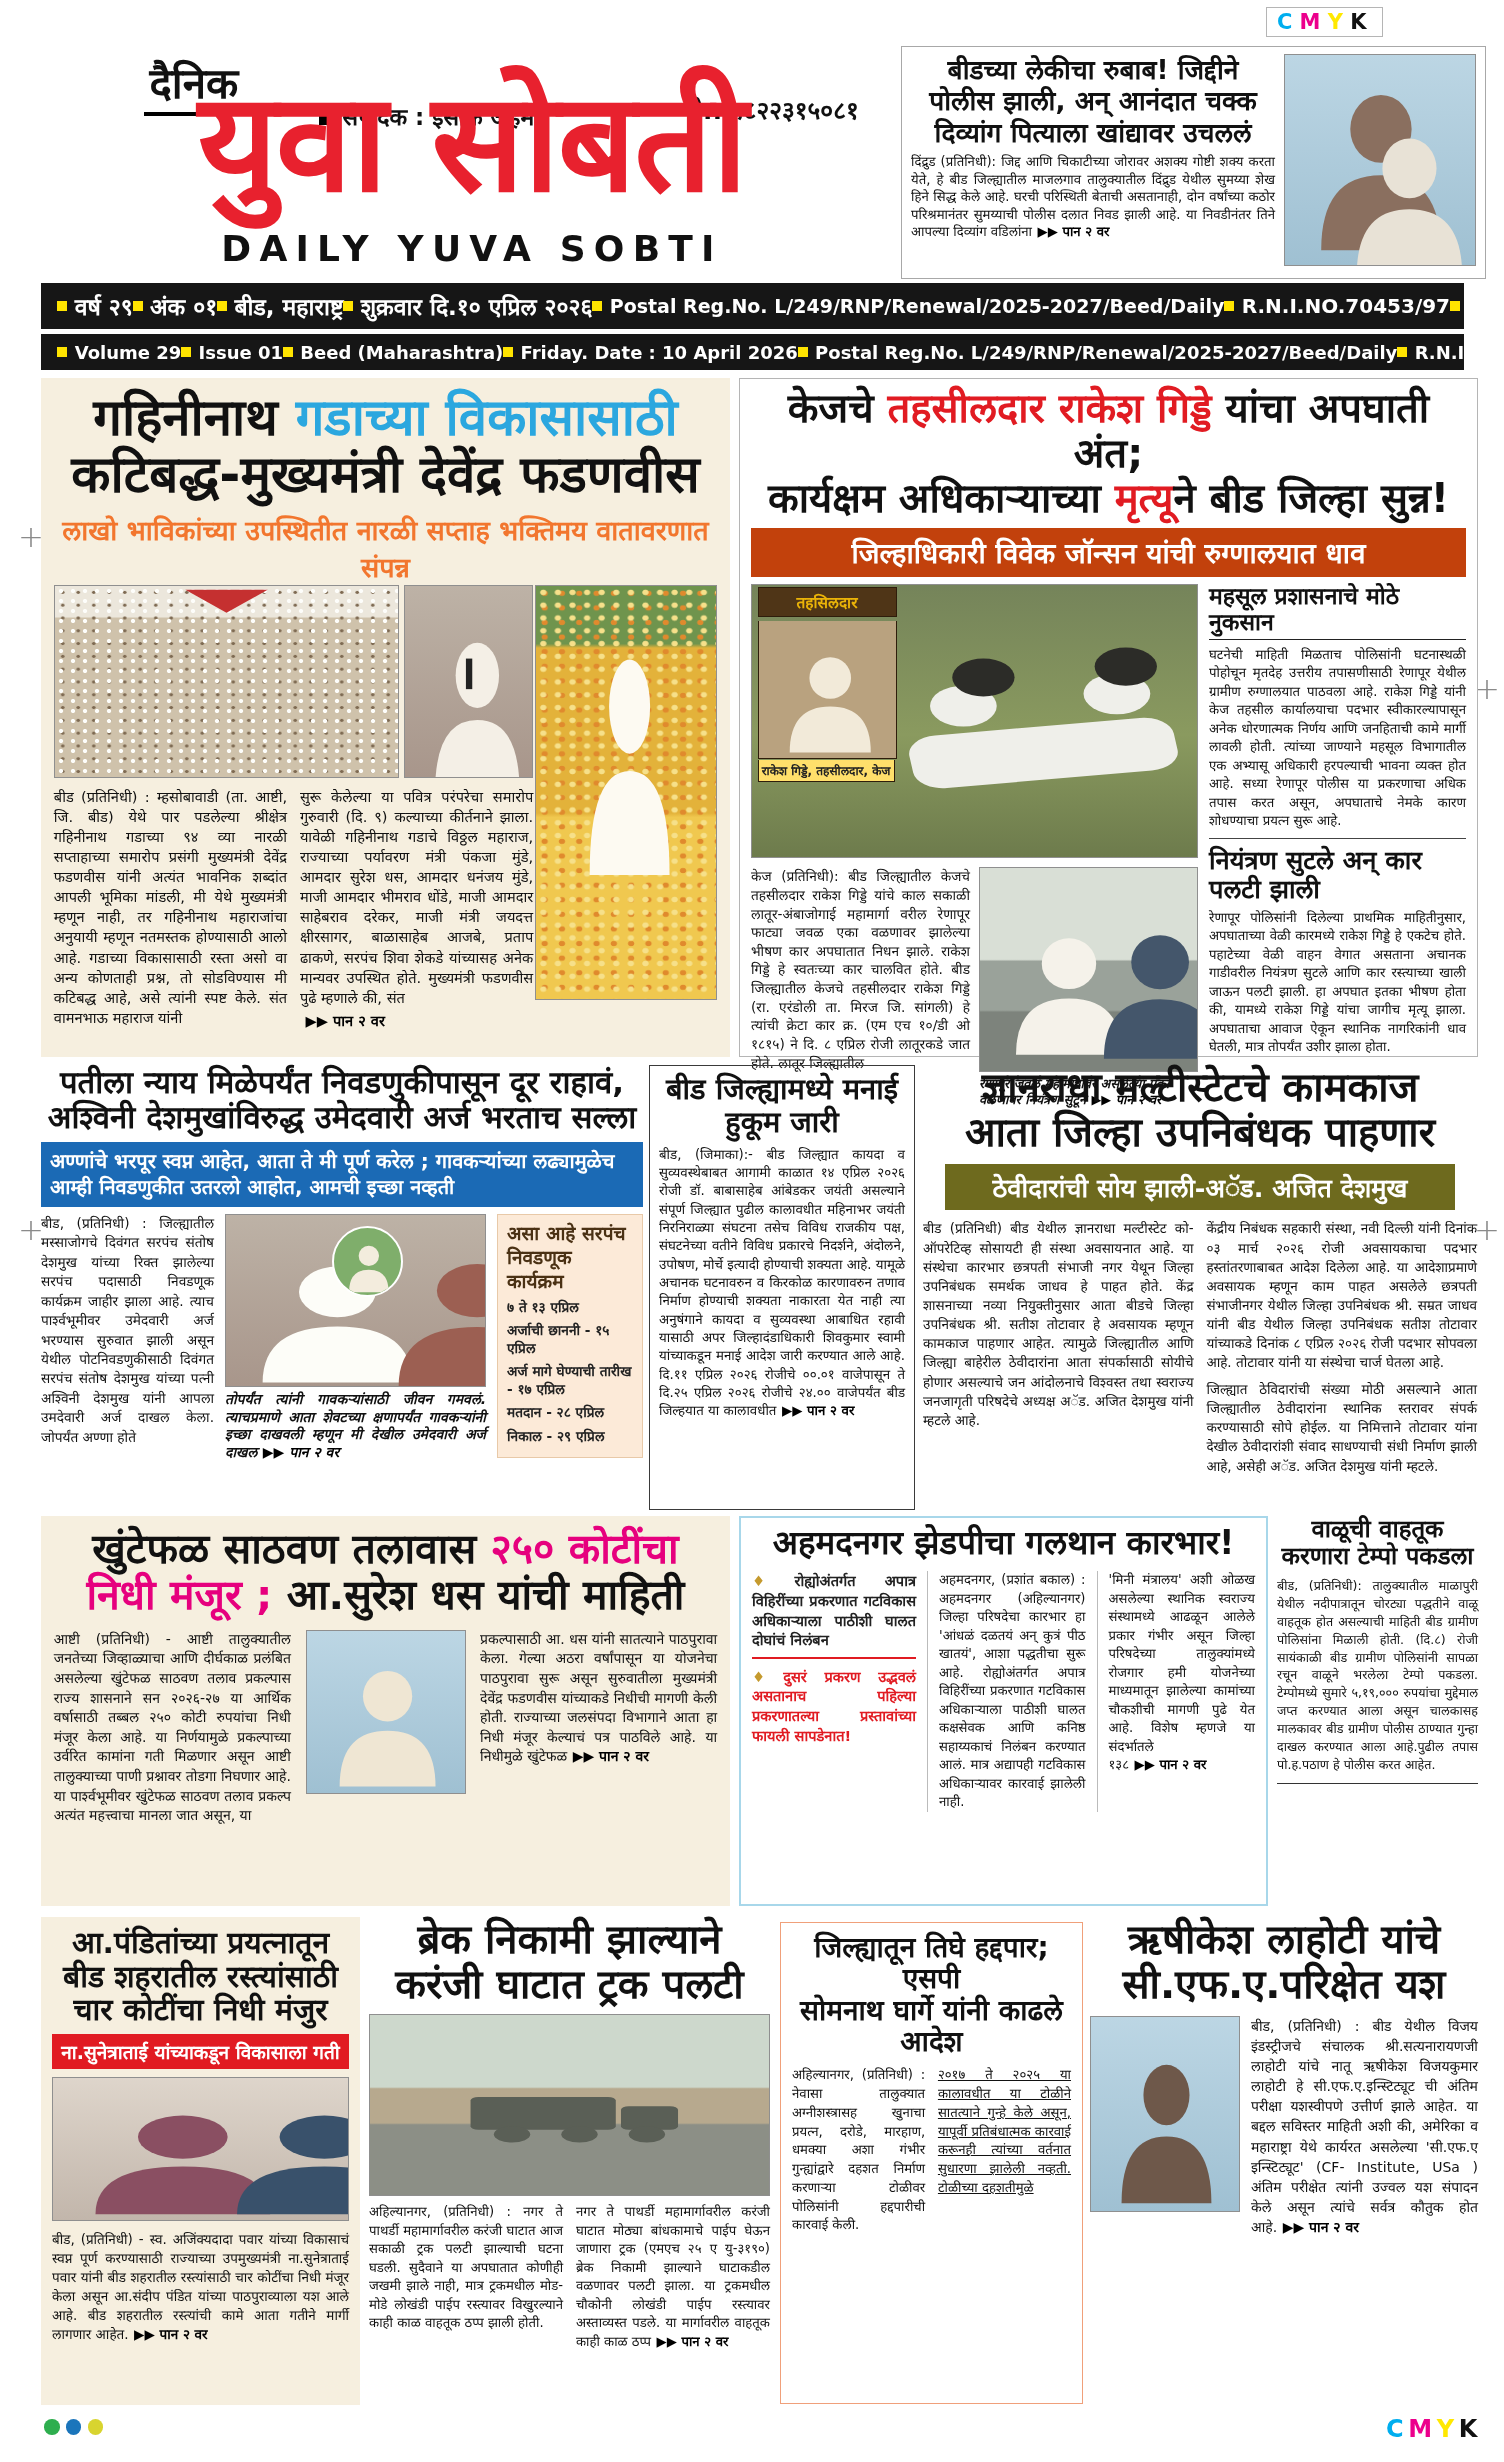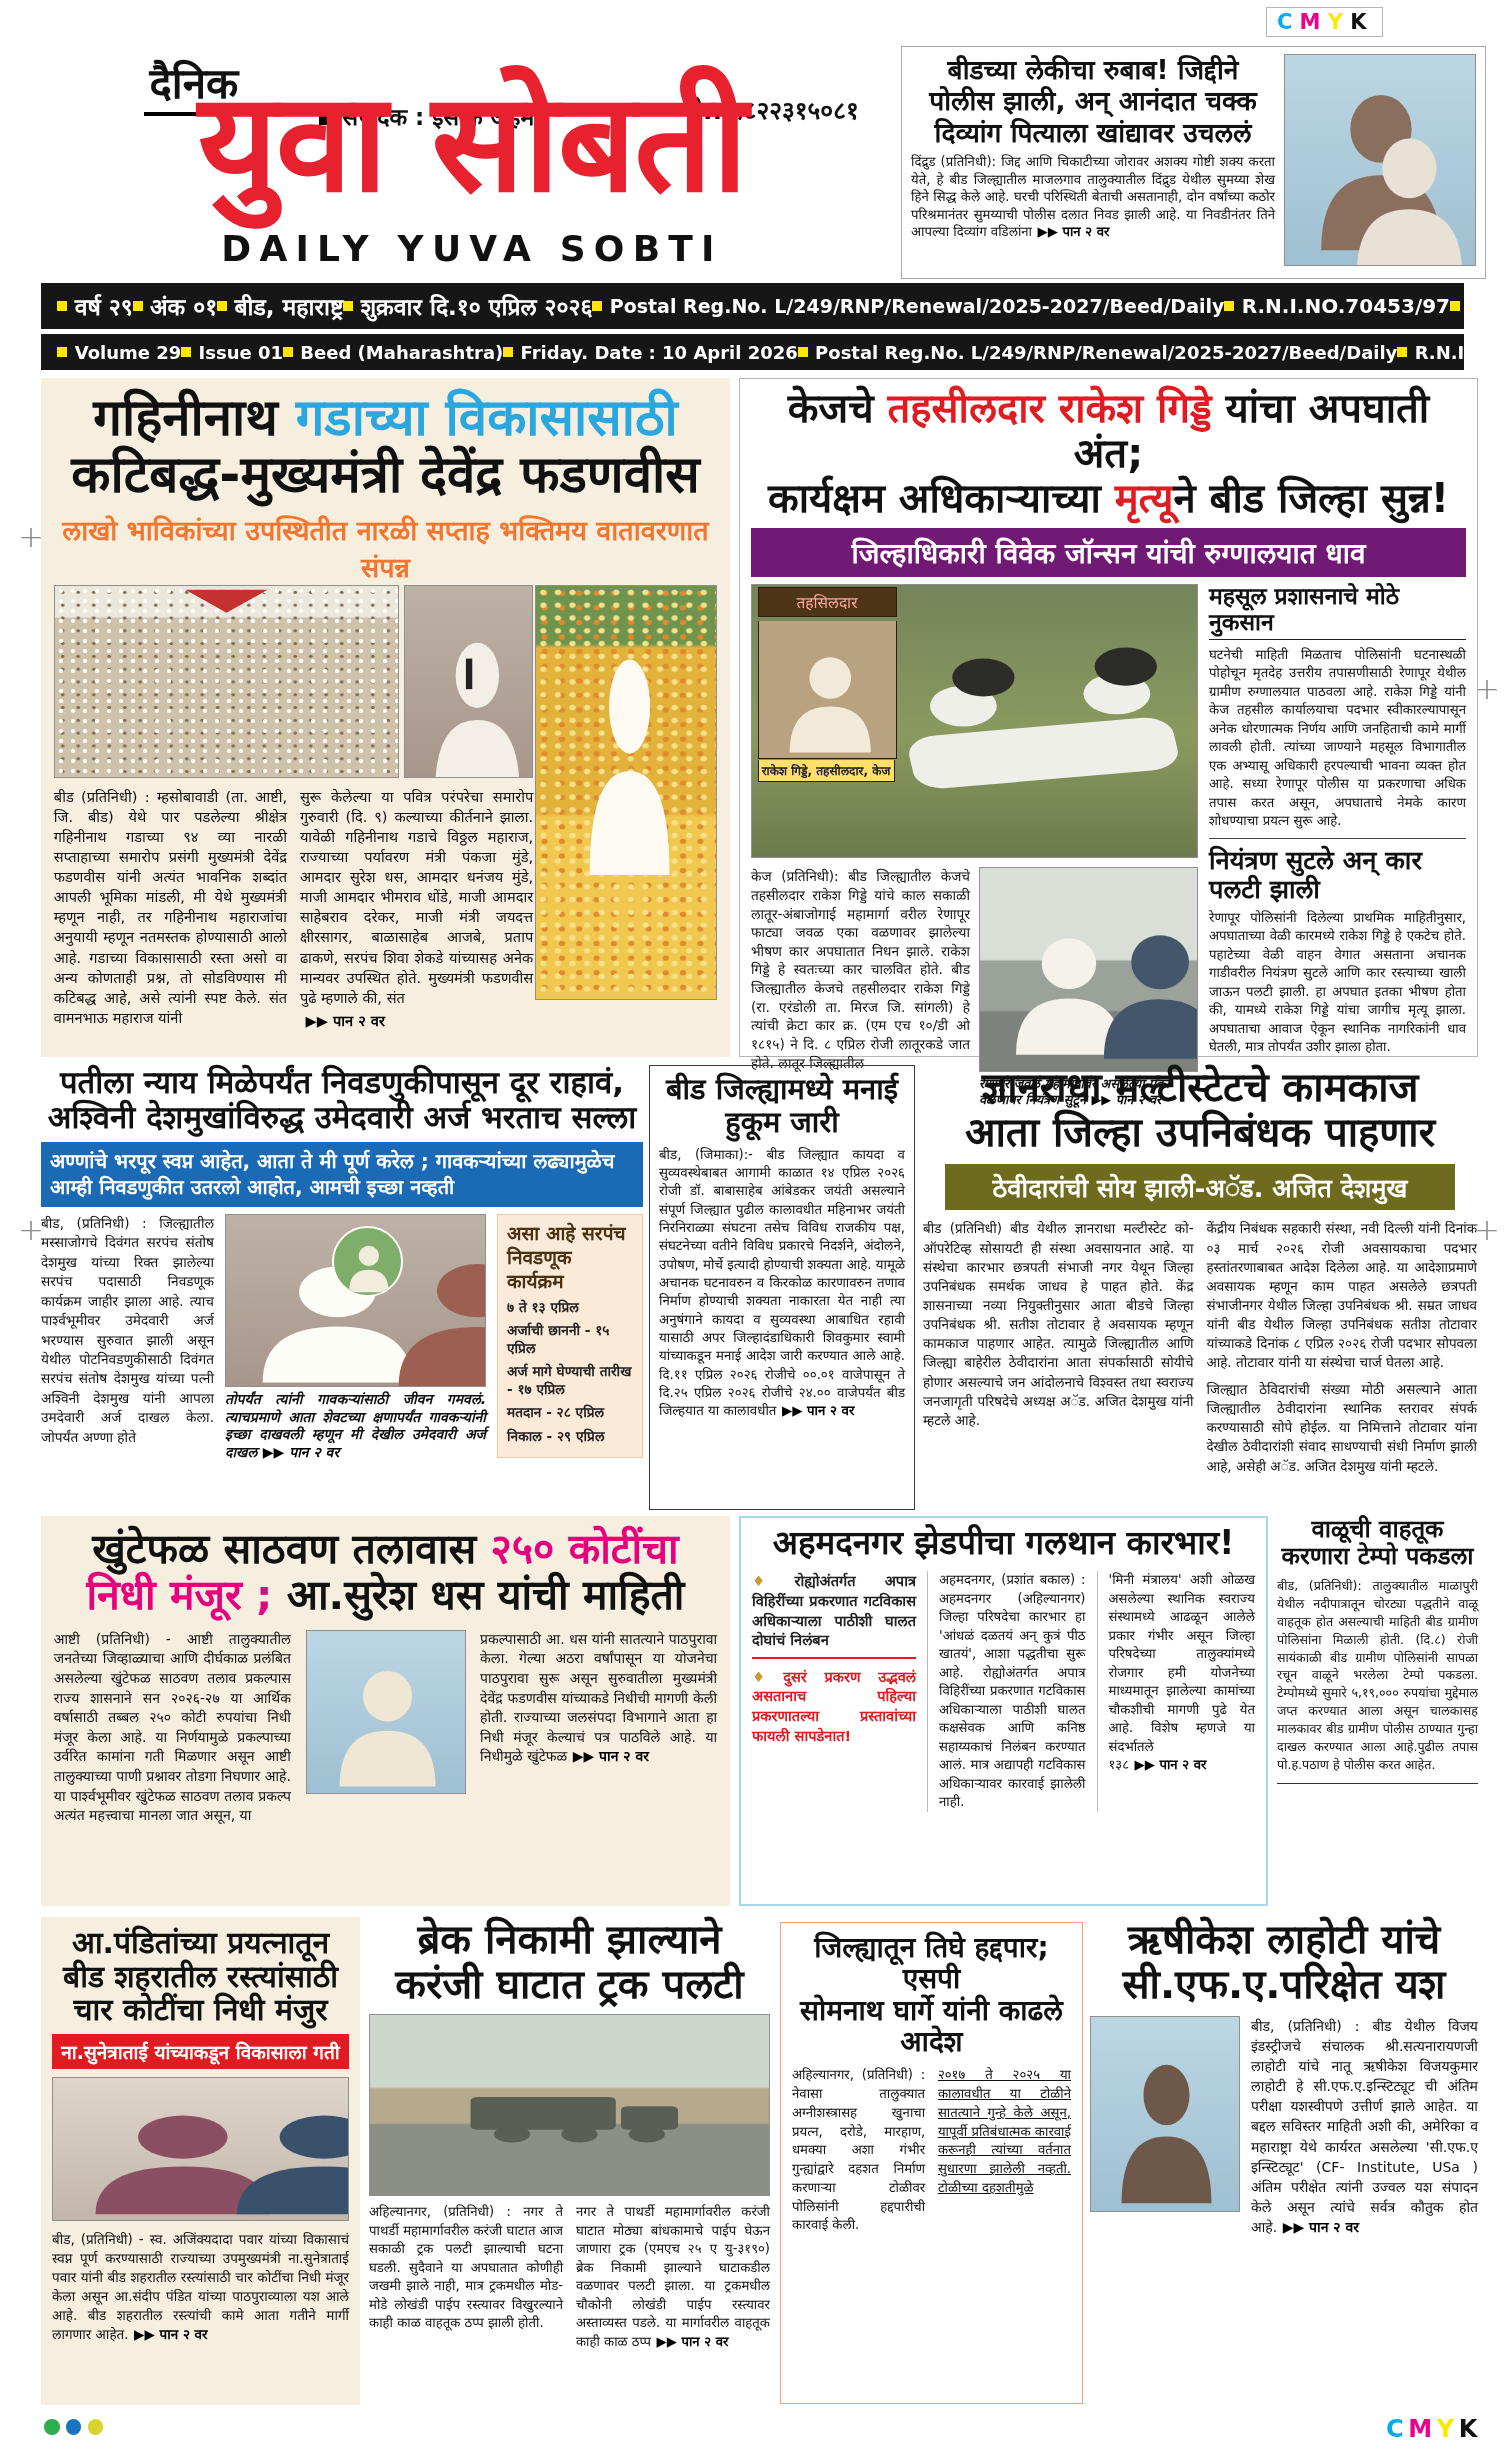--- a/index.html
+++ b/index.html
@@ -24,43 +24,43 @@
   
   .bar{background:#161616;color:#fff;display:flex;align-items:center;justify-content:space-between;padding:0 16.4px;box-sizing:border-box;}
   .bar .it{display:flex;align-items:center;white-space:nowrap;}
   .sq{display:inline-block;width:10px;height:10px;background:#ffe400;margin-right:7.3px;flex:0 0 auto;}
   .bar-mr{font-size:23px;font-weight:bold;}
   .bar-en{font-size:18px;font-weight:bold;}
   .reg{color:#8a8a8a;font-size:31px;font-weight:300;}
   
   .hl{font-weight:bold;line-height:1.12;color:#111;}
   .barhead{color:#fff;font-weight:bold;text-align:center;}
-  .bk{background:#701a75;} .bl{background:#1b6ab5;} .ol{background:#6e6a1e;} .rd{background:#e11b22;}
+  .bk{background:#c2410c;} .bl{background:#1b6ab5;} .ol{background:#6e6a1e;} .rd{background:#e11b22;}
   .body-t{color:#111;}
   
   .ph{position:relative;border:0.9px solid #8f8f8f;overflow:hidden;background:#cfc8bb;box-sizing:border-box;}
   .ph svg{position:absolute;inset:0;width:100%;height:100%;}
   .crowd{background-color:#cfc2ab;background-image:
      radial-gradient(#fdfdfa 2px, transparent 2.6px),
      radial-gradient(#7e6a52 1.6px, transparent 2px),
      linear-gradient(#ece7dc 0 16%, #cfc2ab 17%);
      background-size:12px 10px,15.5px 12.8px,100% 100%;}
   .garland{background:linear-gradient(180deg,#6f944d 0 14%,#e3b23a 15% 55%,#f0c84f 56% 100%);
      background-image:radial-gradient(#f6e08a 2.7px, transparent 3.6px),radial-gradient(#e08a2d 2.7px, transparent 3.6px),
      linear-gradient(180deg,#6f944d 0 14%,#e3b23a 15% 55%,#f0c84f 56%);
      background-size:14.6px 12.8px,17.3px 14.6px,100% 100%;}
   .grass{background:linear-gradient(180deg,#75845a,#8a9a5f 55%,#6d7b4c);}
   .street{background:linear-gradient(180deg,#d9dfd6 0 45%,#9aa29a 46% 70%,#7d837c 71%);}
   .skyroad{background:linear-gradient(180deg,#cdd8cc 0 40%,#b7a98e 41% 60%,#8c8f86 61%);}
   .studio{background:linear-gradient(180deg,#bcd6e4,#9fc0d2);}
   .press{background:linear-gradient(180deg,#bdb2a6,#a8968b);}
   .duo{background:linear-gradient(180deg,#ded5cb,#c2b6ab);}
   .cap{font-weight:bold;line-height:1.25;font-style:italic;}
-  .inset-plate{position:absolute;left:5.5px;top:2px;width:137px;background:#4f3517;color:#fca5a5;
-      font-size:15.5px;font-weight:normal;text-align:center;padding:2.7px 0;border:1.8px solid #2e1d0b;}
+  .inset-plate{position:absolute;left:5.5px;top:2px;width:137px;background:#4f3517;color:#eab308;
+      font-size:15.5px;font-weight:bold;text-align:center;padding:2.7px 0;border:1.8px solid #2e1d0b;}
   .inset-face{position:absolute;left:5.5px;top:36px;width:137px;height:137px;background:#b9a27f;border:1.8px solid #2e1d0b;border-top:none;}
   .inset-cap{position:absolute;left:5.5px;top:175px;width:137px;background:#ffdf6b;color:#222;font-size:12px;
       font-weight:bold;text-align:center;padding:1.8px 0;border:1.8px solid #2e1d0b;border-top:none;box-sizing:border-box;}
   .circ{position:absolute;border-radius:50%;border:2.7px solid #fff;background:#7fae6b;overflow:hidden;}
   .ebox{background:#fcead8;border:0.9px solid #e8c9a8;padding:7.3px 9px;box-sizing:border-box;}
   .ebox .et{font-size:19px;font-weight:bold;color:#4a3114;line-height:1.25;}
   .ebox .ei{font-size:13.7px;font-weight:bold;color:#222;margin-top:5.5px;line-height:1.3;}
   .diam{color:#c59a2e;font-weight:bold;margin-right:5.5px;}
   .redrule{border:none;border-top:2.7px solid #e11b22;margin:7.3px 0;}
   .thinrule{border:none;border-top:1.8px solid #444;margin:7.3px 0;}

